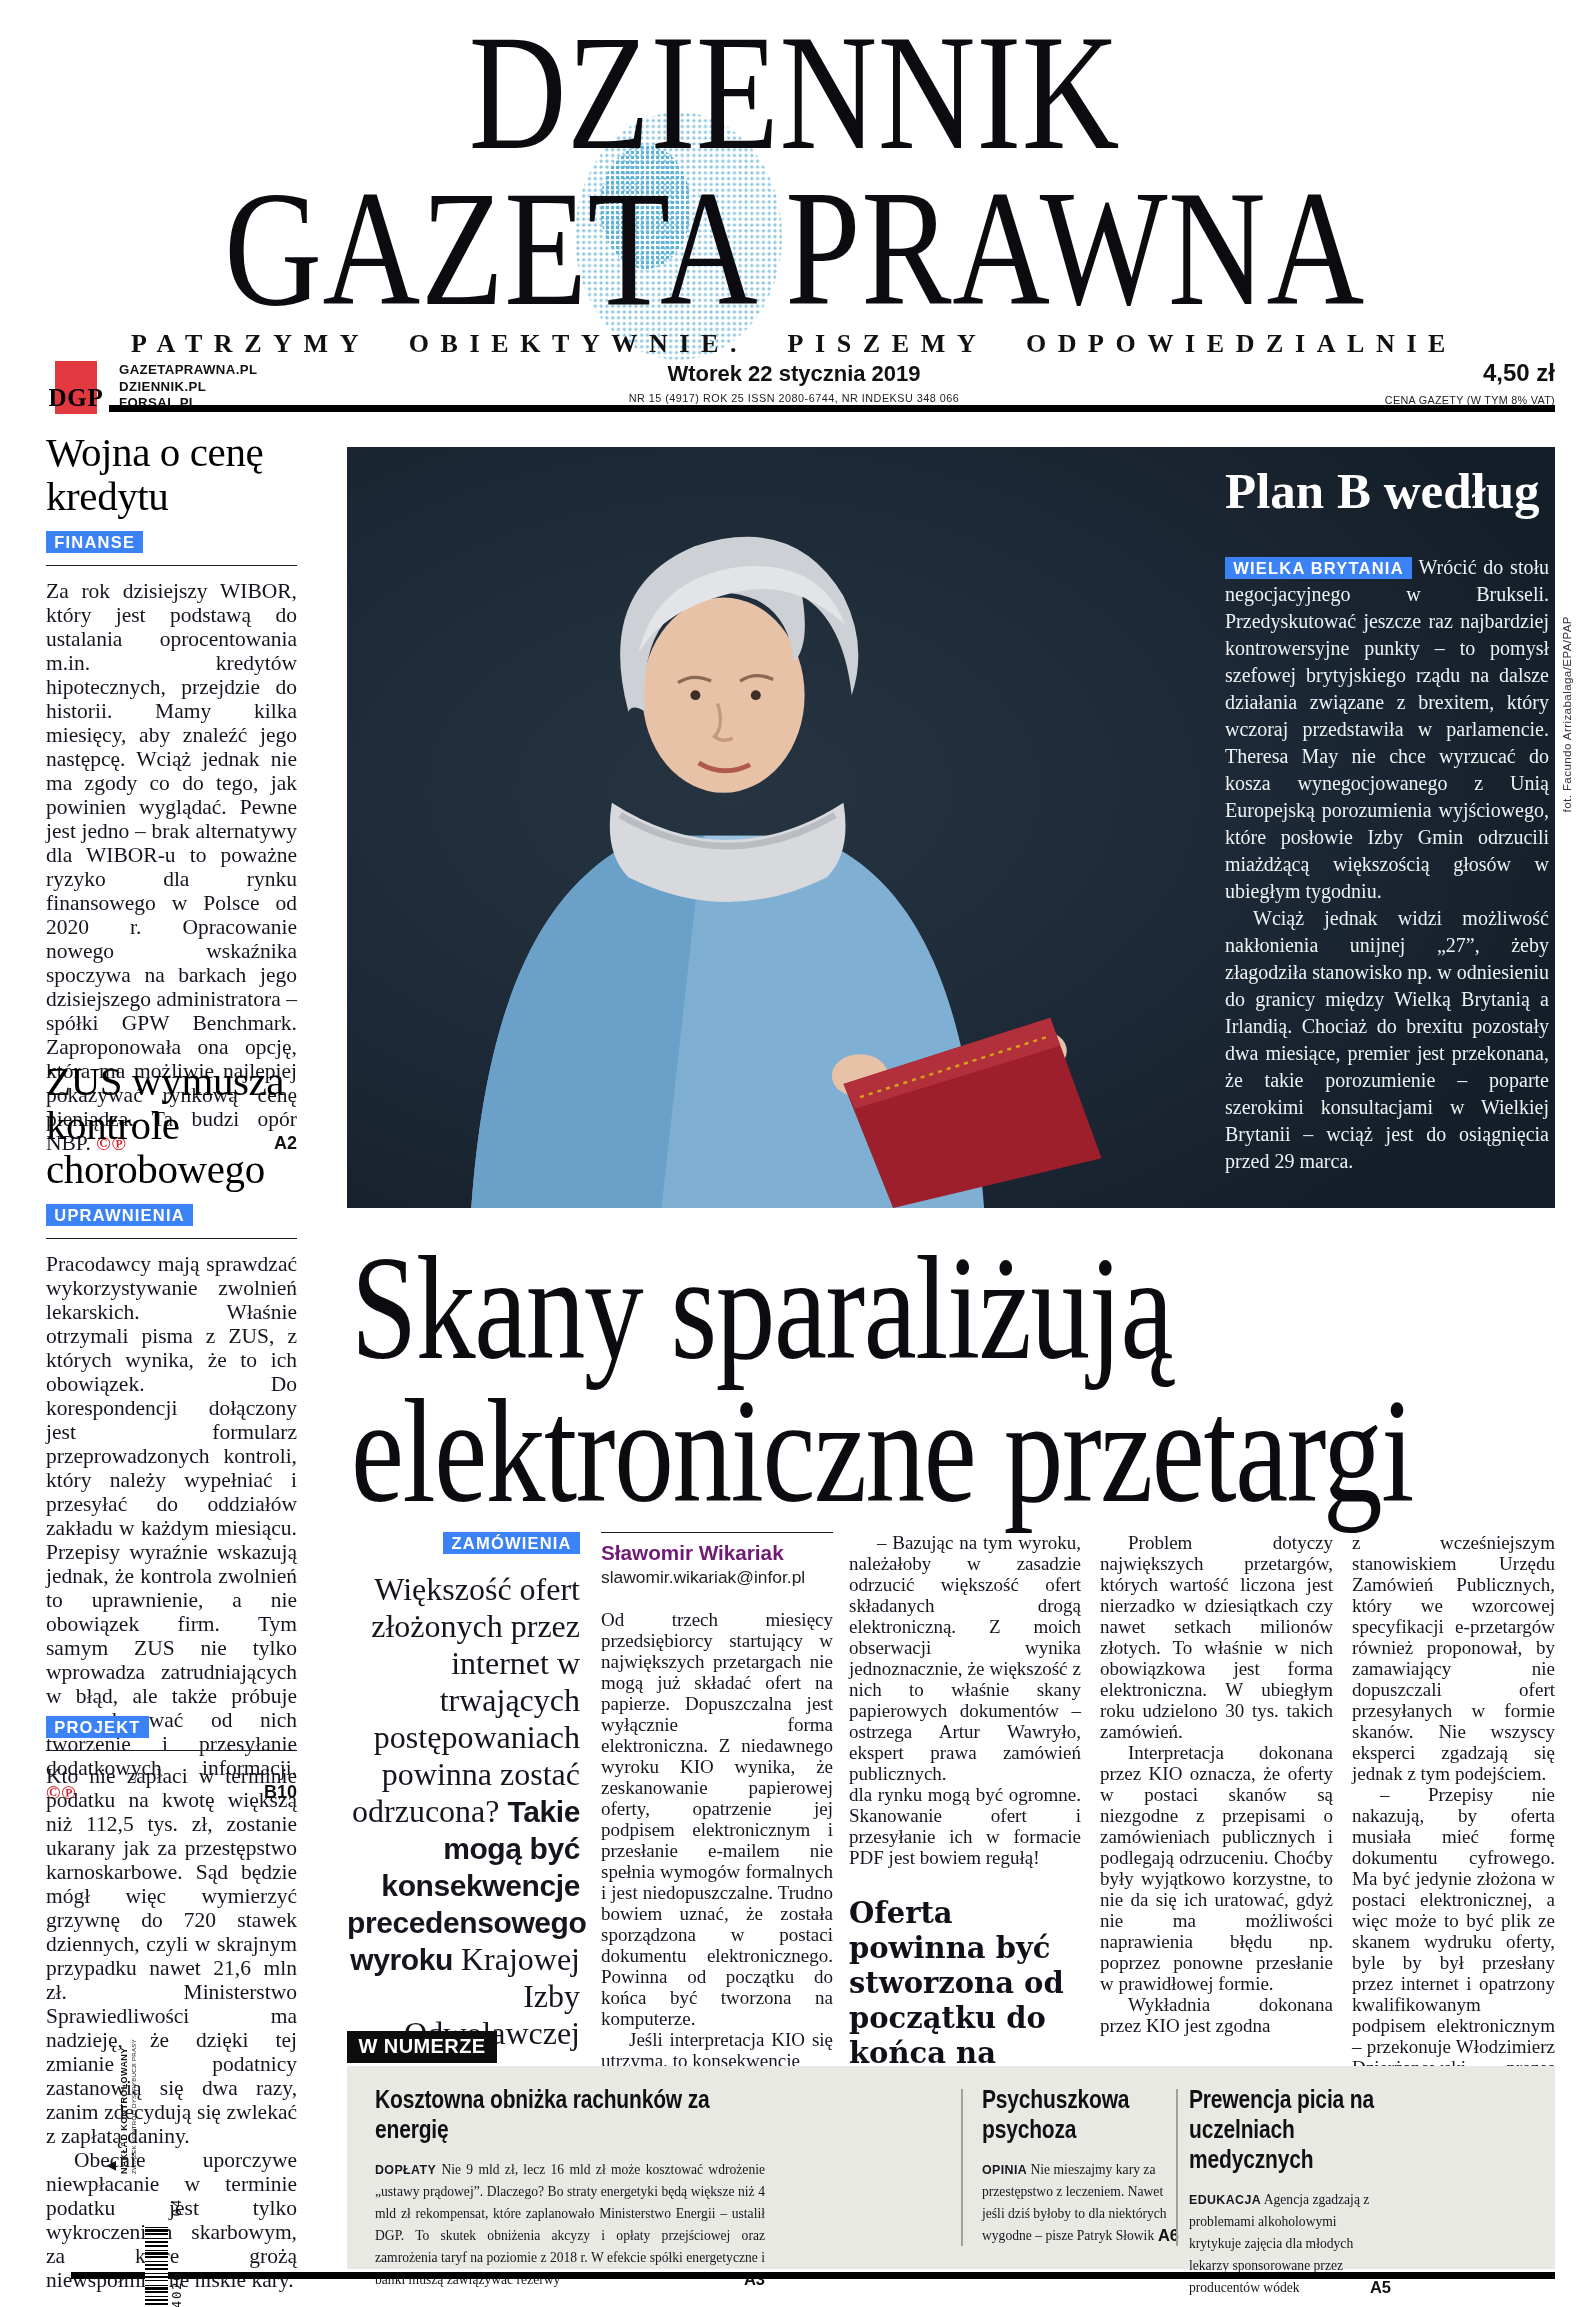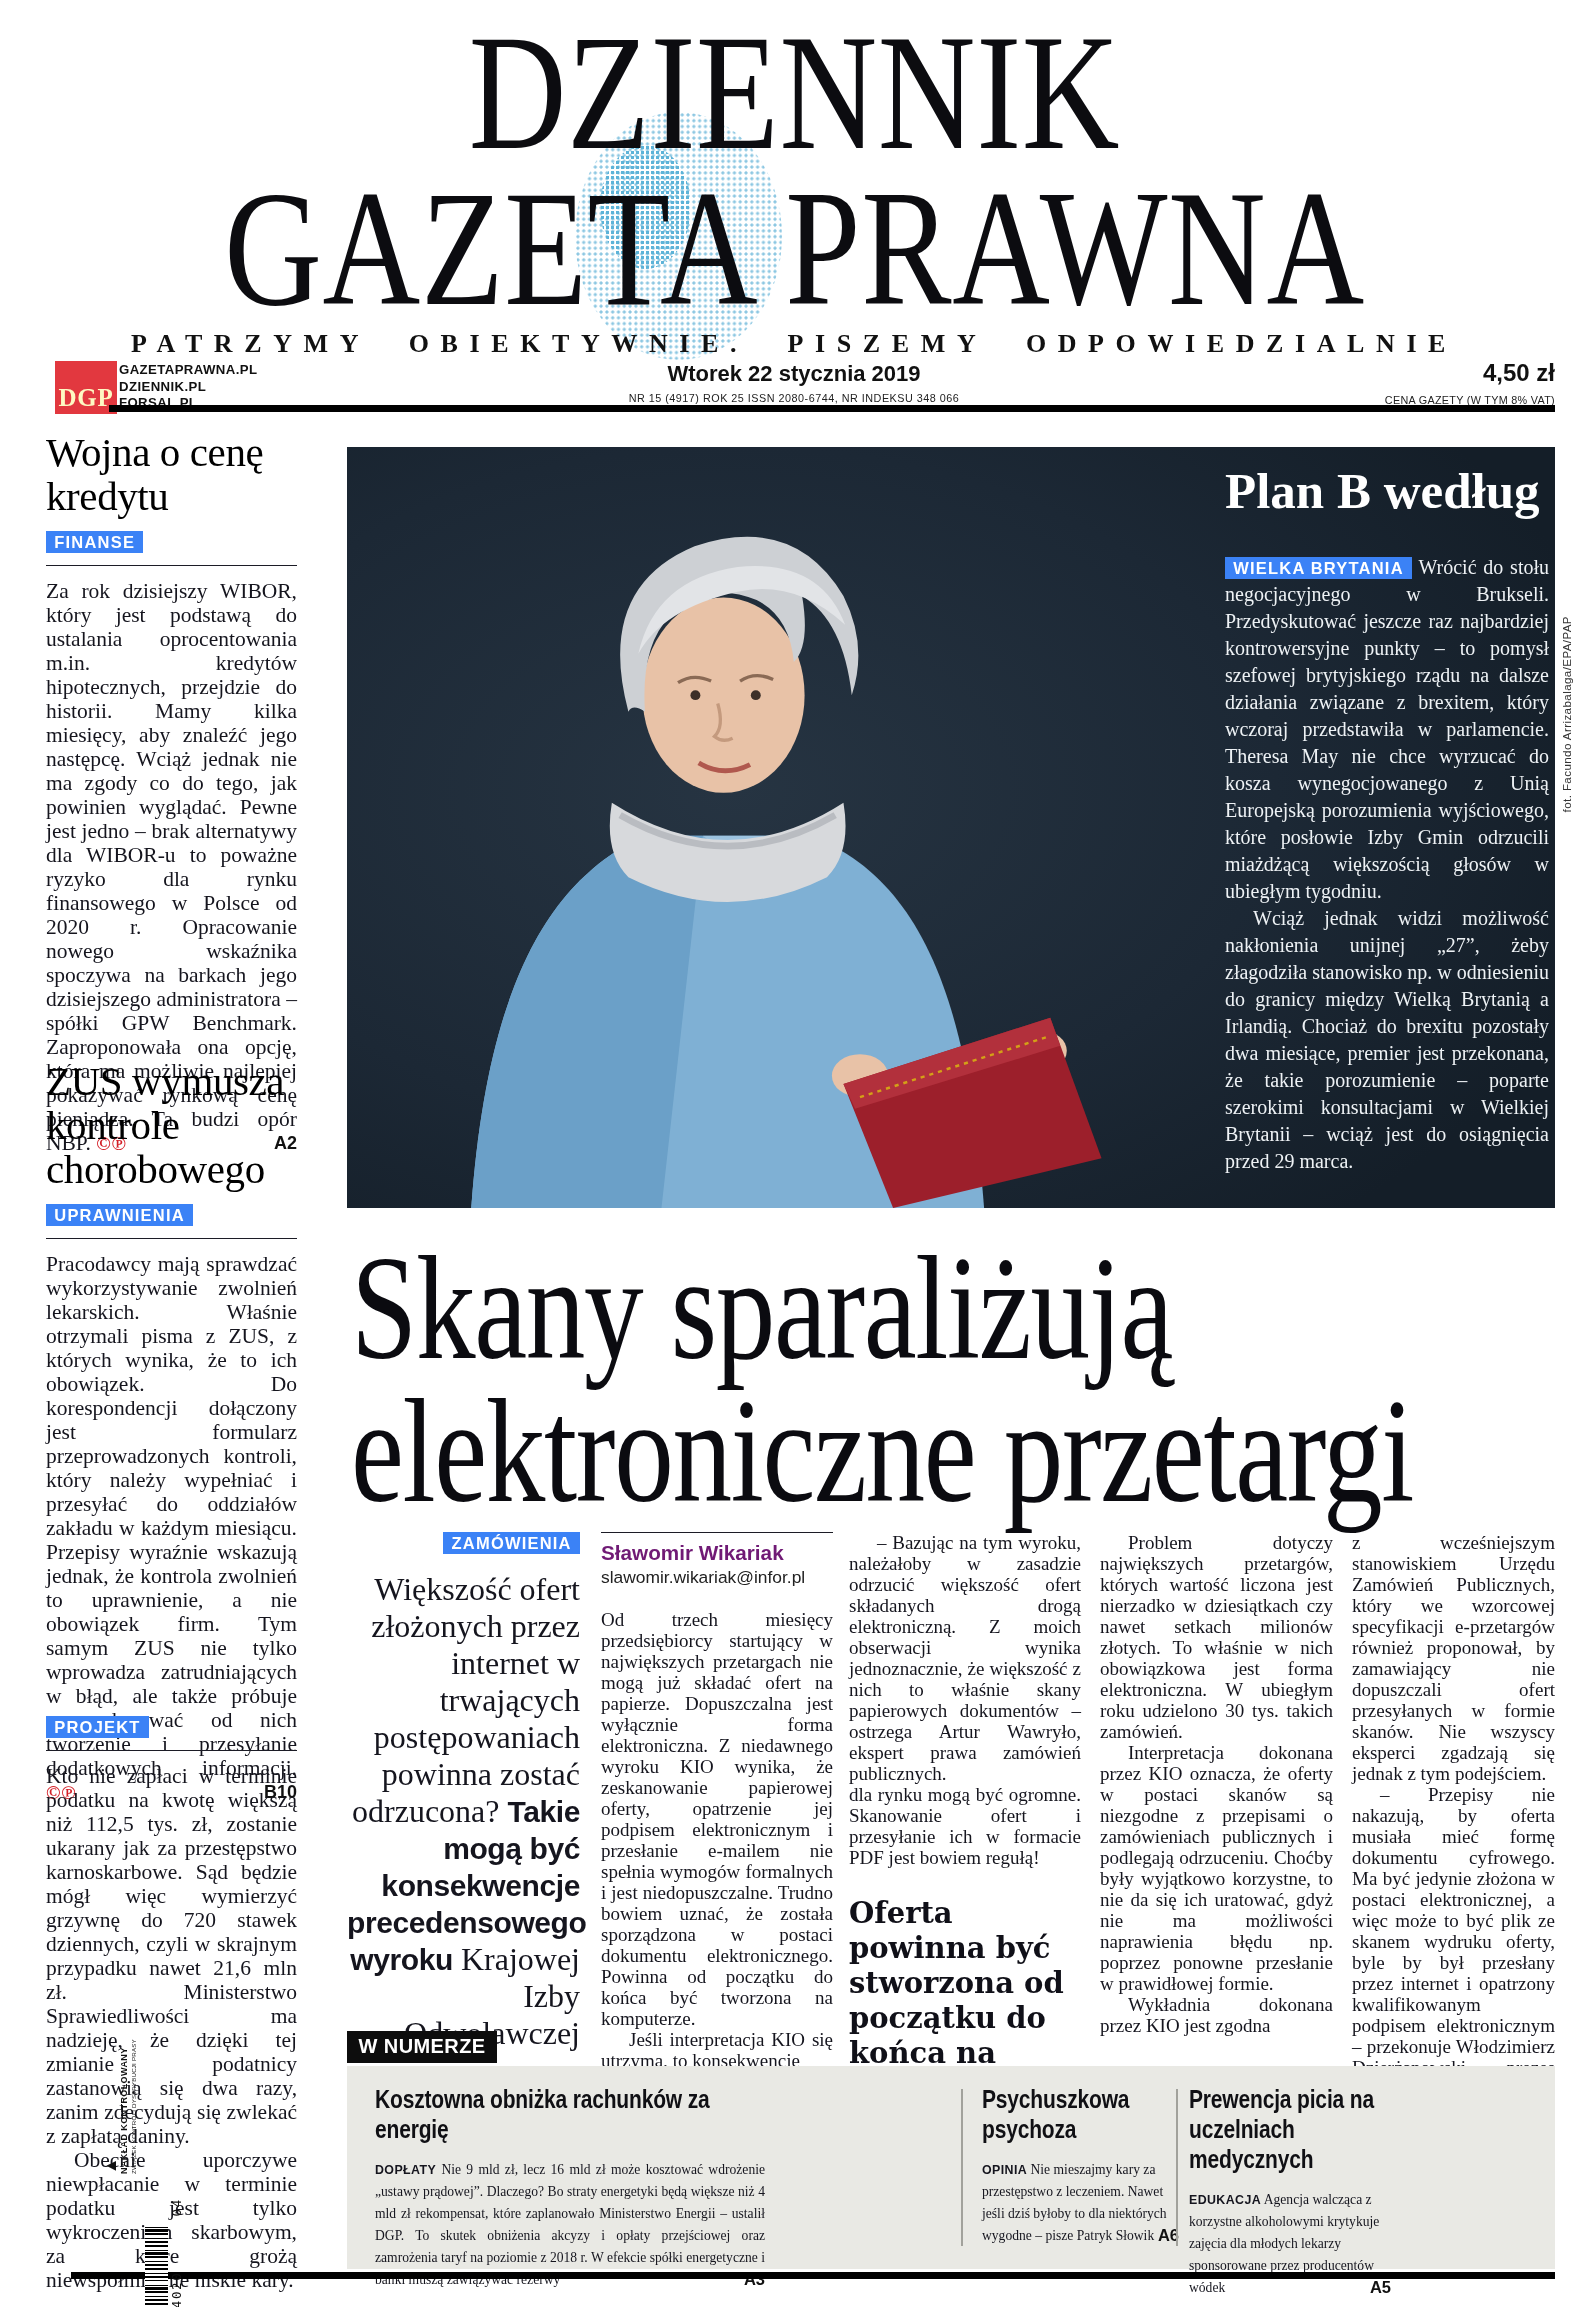--- a/index.html
+++ b/index.html
@@ -14,21 +14,21 @@
   .globe::after{content:"";position:absolute;left:25px;top:33px;width:91px;height:124px;border-radius:50%;
          background-image:radial-gradient(circle,#5db3d8 1.6px,rgba(255,255,255,0) 1.9px);background-size:5px 5px;}
   .mast{position:absolute;left:-12.5%;width:125%;text-align:center;z-index:2;color:#0c0c10;
         font-weight:normal;letter-spacing:0.8px;transform:scaleX(0.82);transform-origin:center top;white-space:nowrap;}
   #mast1{top:8.3px;font-size:165px;line-height:170px;}
   #mast2{top:164px;font-size:165px;line-height:170px;}
   .tagline{position:absolute;left:0;width:100%;top:329px;text-align:center;font-weight:bold;
            font-size:26px;letter-spacing:11.6px;word-spacing:21.5px;color:#111;z-index:2;}
 
   
-  .logo-box{position:absolute;left:55px;top:361px;width:62px;height:53px;background:#e2383f;color:#fef9c3;
+  .logo-box{position:absolute;left:55px;top:361px;width:42px;height:53px;background:#e2383f;color:#000000;
             display:flex;align-items:flex-end;justify-content:center;font-size:25px;font-weight:bold;
             letter-spacing:0.8px;padding-bottom:1.7px;box-sizing:border-box;}
   .sites{position:absolute;left:119px;top:362px;font-weight:bold;font-size:13.2px;line-height:16.5px;
          letter-spacing:0.4px;color:#111;}
   .dateline{position:absolute;left:0;width:100%;top:361px;text-align:center;font-weight:bold;font-size:22px;color:#111;}
   .issueline{position:absolute;left:0;width:100%;top:392px;text-align:center;font-size:10.8px;letter-spacing:0.5px;color:#222;}
   .price{position:absolute;right:33px;top:359px;font-weight:bold;font-size:24px;text-align:right;color:#111;}
   .pricenote{position:absolute;right:33px;top:394px;font-size:10.8px;letter-spacing:0.3px;color:#222;text-align:right;}
   .toprule{position:absolute;left:109px;right:33px;top:405px;height:7.4px;background:#000;}
 
@@ -250,21 +250,21 @@
       <p class="pbody"><span class="kick">DOPŁATY</span> <span>Nie 9 mld zł, lecz 16 mld zł może kosztować wdrożenie „ustawy prądowej”. Dlaczego? Bo straty energetyki będą większe niż 4 mld zł rekompensat, które zaplanowało Ministerstwo Energii – ustalił DGP. To skutek obniżenia akcyzy i opłaty przejściowej oraz zamrożenia taryf na poziomie z 2018 r. W efekcie spółki energetyczne i banki muszą zawiązywać rezerwy</span><span class="pref">A3</span></p>
     </div>
     <div class="pdiv" id="pdiv1"></div>
     <div class="pitem pi-b">
       <h3>Psychuszkowa psychoza</h3>
       <p class="pbody"><span class="kick">OPINIA</span> <span>Nie mieszajmy kary za przestępstwo z leczeniem. Nawet jeśli dziś byłoby to dla niektórych wygodne – pisze Patryk Słowik</span><span class="pref">A6</span></p>
     </div>
     <div class="pdiv" id="pdiv2"></div>
     <div class="pitem pi-c">
       <h3>Prewencja picia na uczelniach medycznych</h3>
-      <p class="pbody"><span class="kick">EDUKACJA</span> <span>Agencja walcząca z korzystne alkoholowymi krytykuje zajęcia dla młodych lekarzy sponsorowane przez producentów wódek</span><span class="pref">A5</span></p>
+      <p class="pbody"><span class="kick">EDUKACJA</span> <span>Agencja zgadzają z problemami alkoholowymi krytykuje zajęcia dla młodych lekarzy sponsorowane przez producentów wódek</span><span class="pref">A5</span></p>
     </div>
   </div>
 
   <div class="bottomrule"></div>
 
   <div class="bc-caption">
     <div class="rot">
       <span class="tri">▲</span>
       <div class="c1">NAKŁAD KONTROLOWANY</div>
       <div class="c2">ZWIĄZEK KONTROLI DYSTRYBUCJI PRASY</div>

